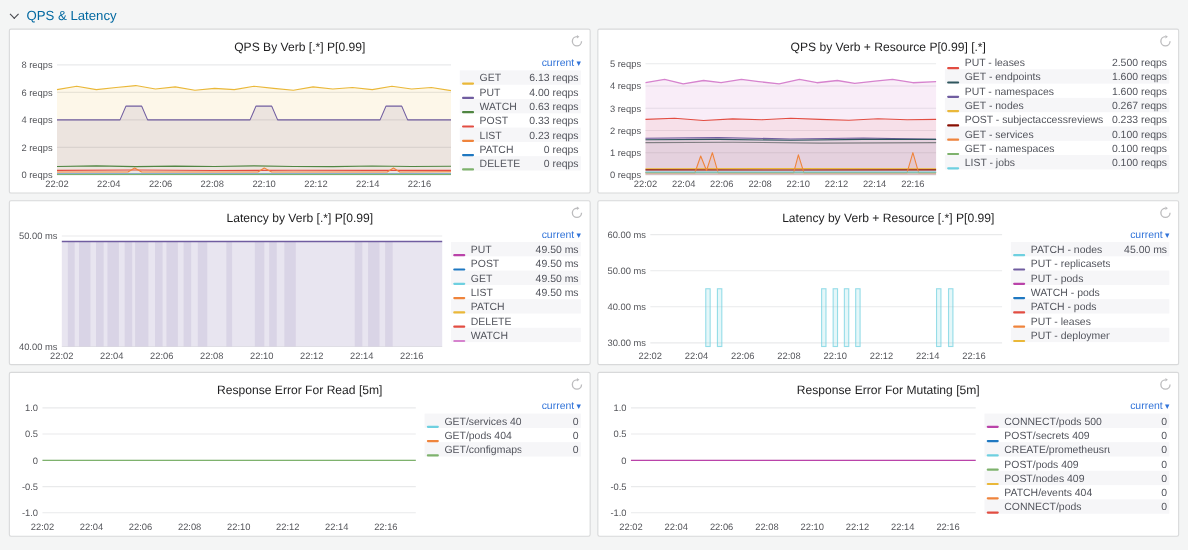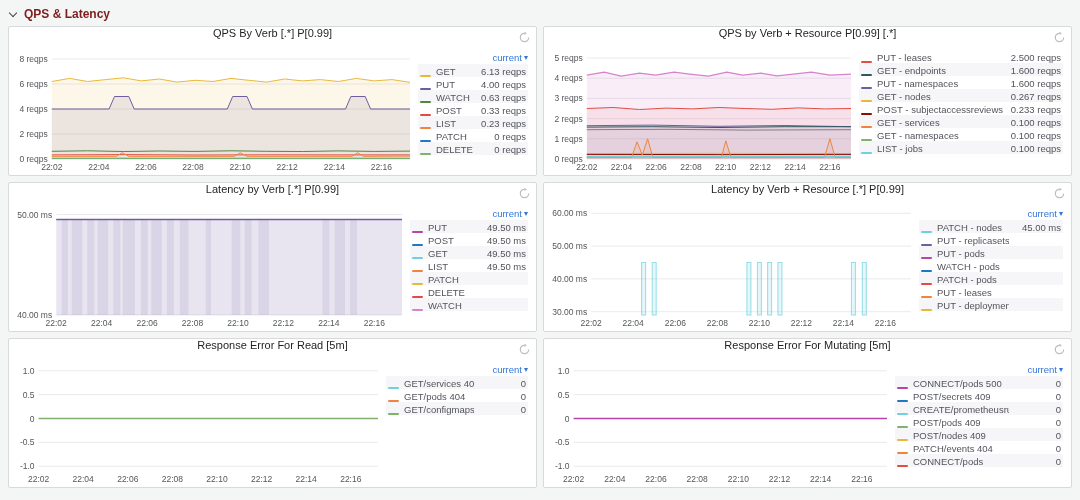--- a/index.html
+++ b/index.html
@@ -1,24 +1,24 @@
 <!DOCTYPE html>
 <html><head>
 <meta charset="utf-8">
 <style>
   *{box-sizing:border-box;margin:0;padding:0}
   html,body{width:1080px;height:500px;overflow:hidden;background:#f4f5f5;font-family:"Liberation Sans",sans-serif}
   .dashboard{padding:4px 8px 0}
   .section-header{display:flex;align-items:center;gap:6px;height:20px;cursor:pointer;margin-bottom:2px}
-  .section-title{font-size:12px;font-weight:700;color:#7f1d1d}
+  .section-title{font-size:12px;font-weight:400;color:#0369a1}
   .chev{width:10px;height:10px;position:relative}
   .chev::before{content:"";position:absolute;top:1px;left:2px;width:5px;height:5px;border-right:1.4px solid #45464c;border-bottom:1.4px solid #45464c;transform:rotate(45deg)}
   .grid{display:grid;grid-template-columns:1fr 1fr;grid-template-rows:repeat(3,150px);gap:6px}
   .panel{background:#fff;border:1px solid #d8d9da;border-radius:2px;display:flex;flex-direction:column;overflow:hidden}
-  .panel-header{position:relative;height:22px;flex:0 0 22px;display:flex;align-items:flex-start;justify-content:center}
+  .panel-header{position:relative;height:22px;flex:0 0 22px;display:flex;align-items:flex-end;justify-content:center}
   .panel-title{font-size:11px;font-weight:500;color:#1f1f20}
   .refresh{position:absolute;right:5px;top:4px;width:13px;height:13px;cursor:pointer}
   .panel-body{flex:1;display:flex;min-height:0;padding:0 2px 2px 2px}
   .chart{flex:1;min-width:0;position:relative;overflow:hidden}
   .legend{flex:0 0 auto;padding:1px 6px 0 2px;overflow:hidden}
   .legend-header{display:flex;justify-content:flex-end;align-items:center;gap:2px;font-size:9.5px;height:14px;cursor:pointer;font-weight:400}
   .caret{font-size:8px}
   .legend-row{display:flex;align-items:flex-end;height:13px;padding:0 2px;font-size:9.5px;color:#52545c;cursor:pointer}
   .legend-row:nth-child(even){background:#f6f6f8}
   .dash{flex:0 0 11px;height:2px;margin-right:5px;border-radius:1px}

